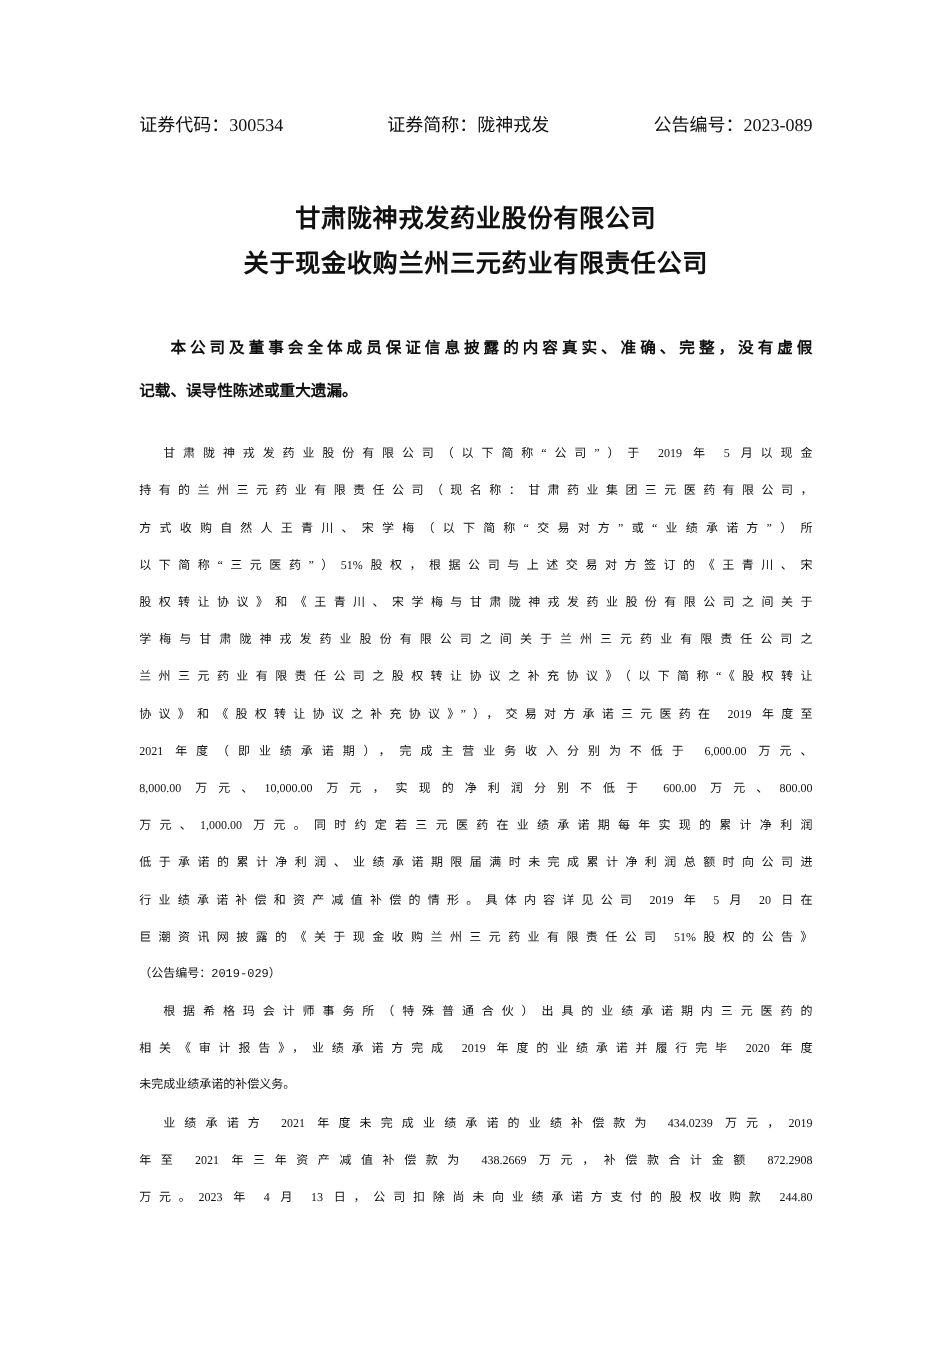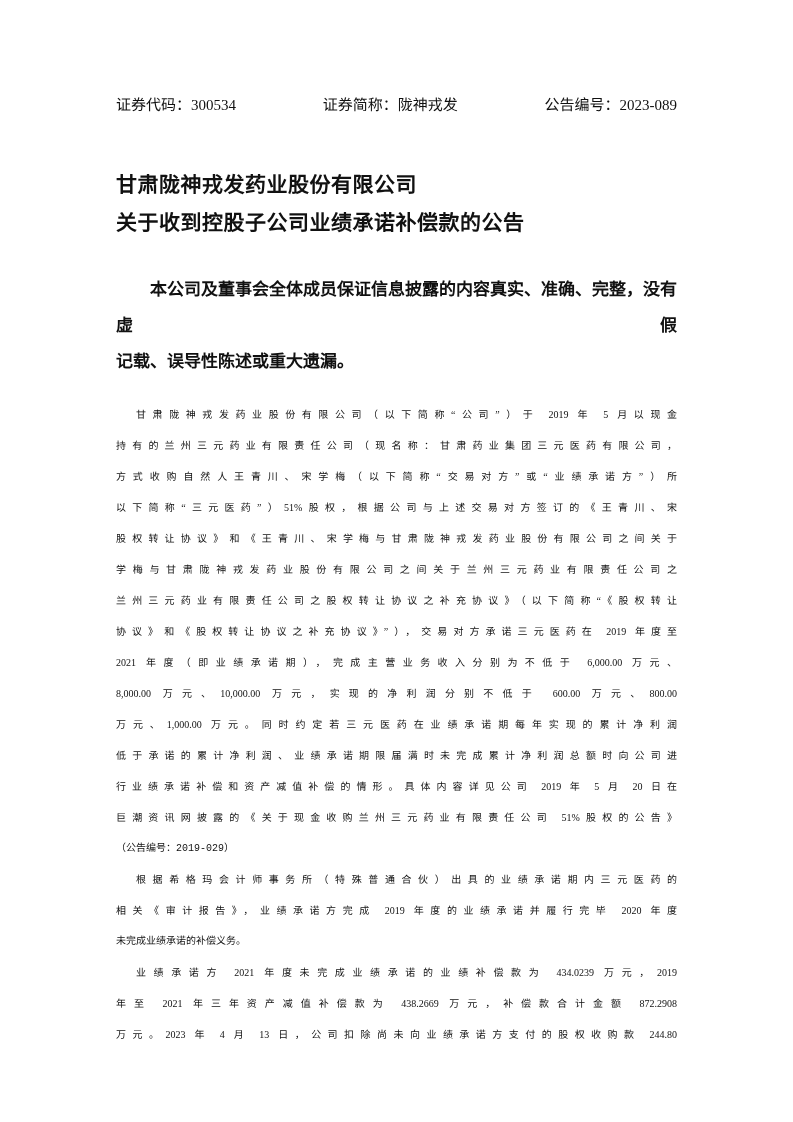--- a/index.html
+++ b/index.html
@@ -20,37 +20,38 @@
   }
   .header-row {
     display: flex;
     justify-content: space-between;
     align-items: center;
     font-size: 15px;
     line-height: 22px;
     white-space: nowrap;
   }
   .title-line {
-    font-family: Liberation Sans, sans-serif;
+    text-align: center;
+    font-family: Liberation Mono, monospace;
     font-weight: 700;
     font-size: 21px;
     line-height: 38px;
     letter-spacing: 0.5px;
   }
   .title-line.first {
     margin-top: 50px;
   }
   .declaration {
     margin-top: 30px;
   }
   .decl-line {
     margin: 0;
     font-family: "Liberation Sans", "DejaVu Sans", sans-serif;
     font-weight: 700;
-    font-size: 17px;
+    font-size: 13px;
     line-height: 36px;
     text-align: justify;
     text-align-last: justify;
   }
   .decl-line.ind { text-indent: 2em; }
   .decl-line.last { text-align-last: left; }
   .doc-body {
     margin-top: 19px;
   }
   .bl {
@@ -69,21 +70,21 @@
 
 <div class="page">
 
   <div class="header-row">
     <span>证券代码：300534</span>
     <span>证券简称：陇神戎发</span>
     <span>公告编号：2023-089</span>
   </div>
 
   <div class="title-line first">甘肃陇神戎发药业股份有限公司</div>
-  <div class="title-line">关于收到控股子公司业绩承诺补偿款的公告</div>
+  <div class="title-line">关于现金收购兰州三元药业有限责任公司</div>
 
   <div class="declaration">
     <p class="decl-line ind">本公司及董事会全体成员保证信息披露的内容真实、准确、完整，没有虚假</p>
     <p class="decl-line last">记载、误导性陈述或重大遗漏。</p>
   </div>
 
   <div class="doc-body">
 
     <div>
       <p class="bl ind">甘肃陇神戎发药业股份有限公司（以下简称“公司”）于 2019 年 5 月以现金</p>

